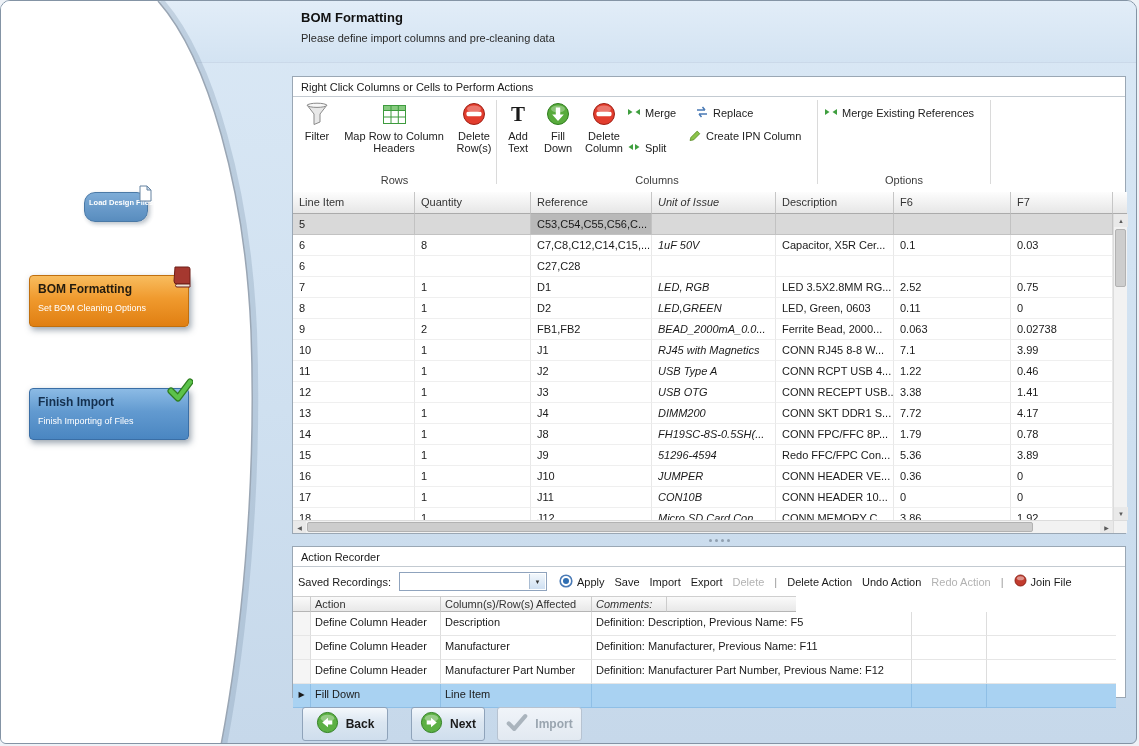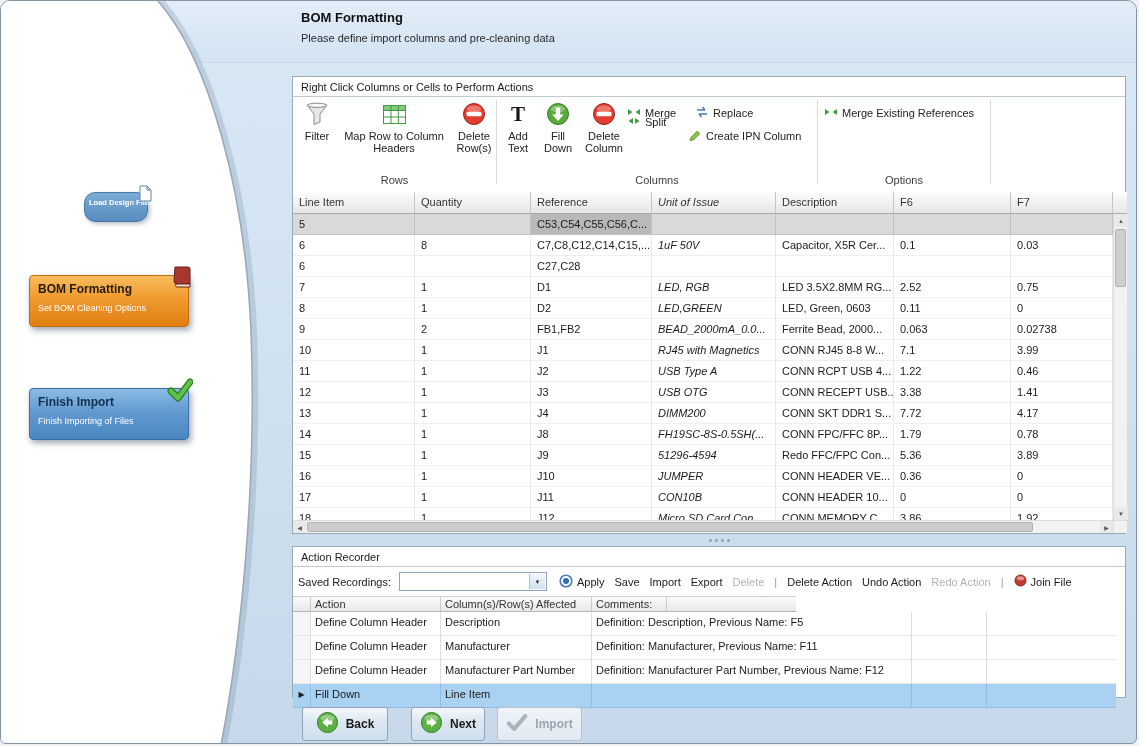--- a/index.html
+++ b/index.html
@@ -97,21 +97,21 @@
   .rec-sep{margin-right:10px;color:#9a9a9a;}
   .rec-header{position:absolute;left:0;top:49px;height:16px;display:flex;}
   .rhc{background:linear-gradient(#fafafa,#e8e8e8);border-top:1px solid #cfcfcf;border-right:1px solid #ccc;
     border-bottom:1px solid #b5b5b5;line-height:14px;padding-left:4px;color:#333;white-space:nowrap;overflow:hidden;}
   .rec-body{position:absolute;left:0;top:65px;}
   .rrow{display:flex;height:24px;}
   .rcell{border-right:1px solid #ddd;border-bottom:1px solid #e6e6e6;line-height:20px;
     padding-left:4px;white-space:nowrap;overflow:hidden;}
   .rrow .rc0{background:#f5f5f5;text-align:center;padding-left:0;font-size:8px;line-height:21px;}
   .rrow.rsel .rcell{background:#a9d2f2;border-right-color:#8fbfe6;border-bottom-color:#8fbfe6;}
-  .rc0{width:18px;}.rc1{width:130px;}.rc2{width:151px;}.rc3{width:320px;}.rc4{width:75px;}.rc5{width:129px;border-right:none;}
+  .rc0{width:18px;}.rc1{width:130px;}.rc2{width:151px;}.rc3{width:320px;}.rc4{width:75px;font-style:italic;}.rc5{width:129px;border-right:none;}
 
   
   .fbtn{position:absolute;top:706px;height:34px;display:flex;align-items:center;justify-content:center;gap:7px;
     background:linear-gradient(#f4f8fc,#dbe6f1 45%,#cfdeed);border:1px solid #8fa3ba;border-radius:3px;
     font-weight:bold;font-size:12px;color:#1a1a1a;cursor:default;}
   .fbtn.disabled{color:#9aa5b0;border-color:#b7c3d1;background:linear-gradient(#f0f4f9,#e2e9f1);}
 </style>
 </head>
 <body>
 
@@ -220,21 +220,21 @@
         <span>Delete Column</span>
       </div>
 
       <div class="tbs" style="left:334px;top:7px">
         <span><svg width="14" height="12" viewBox="0 0 14 12">
               <path d="M1 3 l4.5 3 -4.5 3 z" fill="#3f9e3f"></path>
               <path d="M13 3 l-4.5 3 4.5 3 z" fill="#3f9e3f"></path>
             </svg></span>
         <span>Merge</span>
       </div>
-      <div class="tbs" style="left:334px;top:16px">
+      <div class="tbs" style="left:334px;top:42px">
         <span><svg width="14" height="12" viewBox="0 0 14 12">
               <path d="M6 3 l-4.5 3 4.5 3 z" fill="#3f9e3f"></path>
               <path d="M8 3 l4.5 3 -4.5 3 z" fill="#3f9e3f"></path>
             </svg></span>
         <span>Split</span>
       </div>
       <div class="tbs" style="left:402px;top:7px">
         <span><svg width="14" height="12" viewBox="0 0 14 12">
               <path d="M2 4 h8 M10 4 l-2.5 -3 M12 8 h-8 M4 8 l2.5 3" stroke="#4a7ab5" stroke-width="1.5" fill="none"></path>
             </svg></span>

